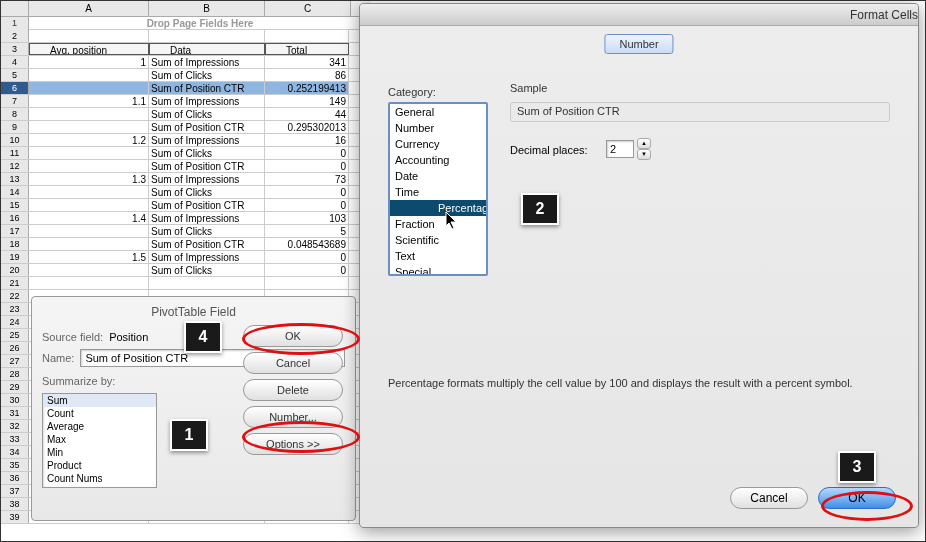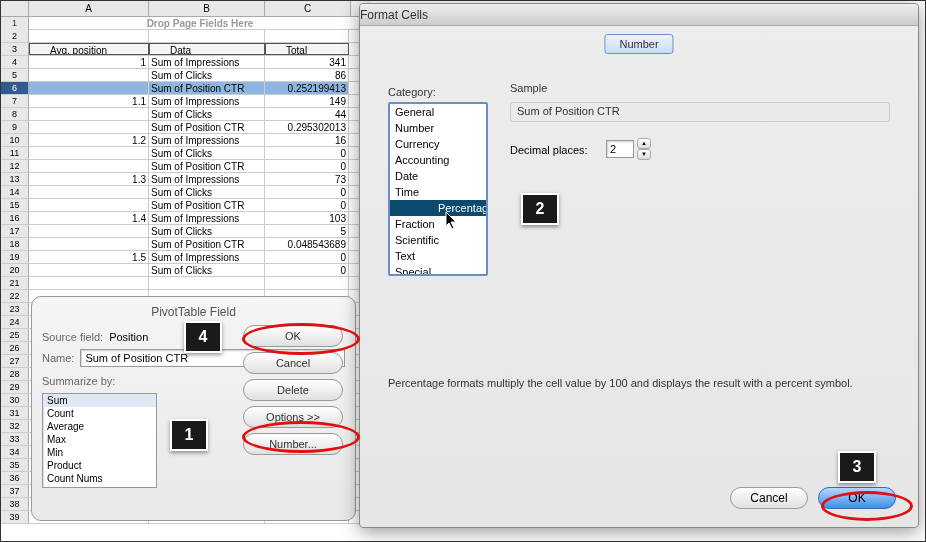--- a/index.html
+++ b/index.html
@@ -100,21 +100,21 @@
 
 
 .pivot-panel {
   position: absolute;
   left: 30px;
   top: 295px;
   width: 325px;
   height: 225px;
   background: linear-gradient(#f5f5f5, #e8e8e8);
   border: 1px solid #999;
-  border-radius: 10px;
+  border-radius: 4px;
   padding: 8px 10px;
 }
 .pivot-title {
   text-align: center;
   color: #555;
   font-size: 12px;
   margin-bottom: 12px;
 }
 .pivot-row {
   display: flex;
@@ -174,21 +174,21 @@
   height: 525px;
   background: linear-gradient(#ededed, #e6e6e6);
   border: 1px solid #888;
   border-radius: 4px;
   box-shadow: 0 4px 18px rgba(0,0,0,0.4);
 }
 .dialog-titlebar {
   height: 22px;
   background: linear-gradient(#eee, #ccc);
   border-bottom: 1px solid #aaa;
-  text-align: left;
+  text-align: right;
   line-height: 22px;
   font-size: 12px;
   color: #333;
   border-radius: 4px 4px 0 0;
 }
 .dialog-body {
   padding: 10px 20px;
   position: relative;
   height: calc(100% - 22px);
 }
@@ -594,22 +594,22 @@
         <div>Max</div>
         <div>Min</div>
         <div>Product</div>
         <div>Count Nums</div>
       </div>
 
     <div class="pivot-buttons">
       <div class="pivot-btn">OK</div>
       <div class="pivot-btn">Cancel</div>
       <div class="pivot-btn">Delete</div>
+      <div class="pivot-btn">Number...</div>
       <div class="pivot-btn">Options &gt;&gt;</div>
-      <div class="pivot-btn">Number...</div>
     </div>
   </div>
 
   <div class="format-dialog">
     <div class="dialog-titlebar">Format Cells</div>
     <div class="dialog-body">
       <div class="tab-pill">Number</div>
 
       <div class="cat-label">Category:</div>
       <div class="sample-label">Sample</div>

